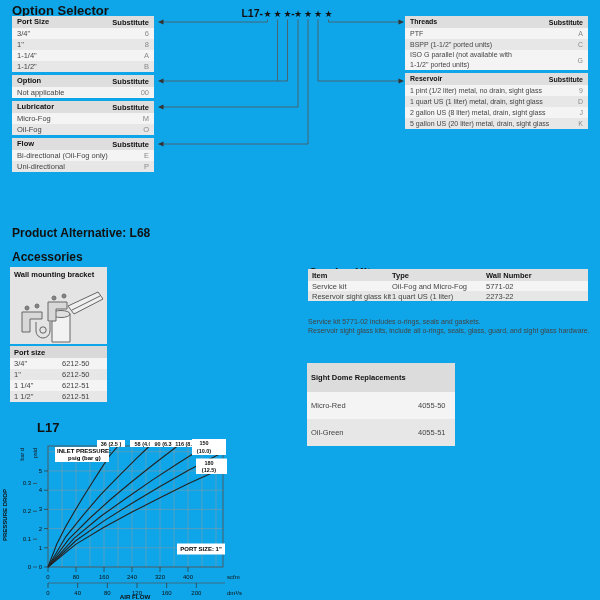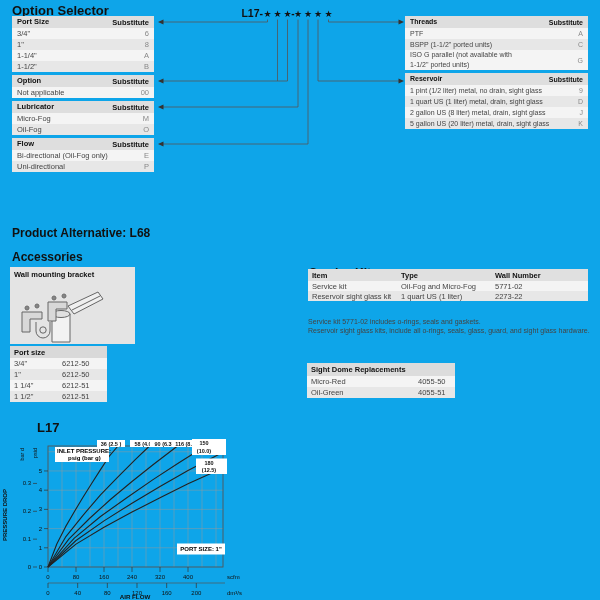--- a/index.html
+++ b/index.html
@@ -15,35 +15,35 @@
         padding:0 5px;min-height:11px;font-size:7.5px;color:#444;}
   #right-tables .orow{font-size:7px;}
   .orow .lbl{white-space:pre-line;line-height:10px;}
   .orow .sub{color:#888;margin-left:4px;}
   .ohead{min-height:12px;background:#dedede;font-weight:bold;color:#111;}
   .ohead .sub{color:#111;font-weight:bold;}
   .r-light{background:#f4f4f4;} .r-dark{background:#e7e7e7;}
   
   #selector-diagram{position:absolute;left:150px;top:0;}
   
-  #acc-box{position:absolute;left:10px;top:267px;width:97px;height:77px;background:#e4e4e4;padding-left:28px;}
+  #acc-box{position:absolute;left:10px;top:267px;width:97px;height:77px;background:#e4e4e4;}
   #acc-box .box-title{position:absolute;left:4px;top:3px;font-size:7.5px;font-weight:bold;color:#111;}
   #acc-box svg{position:absolute;left:0;bottom:0;}
   #acc-table{position:absolute;left:10px;top:346px;width:97px;}
   .prow{display:flex;align-items:center;min-height:11px;font-size:7.5px;color:#444;padding:0 4px;}
   .prow .c1{width:48px;} 
   .phead{min-height:12px;background:#d9d9d9;font-weight:bold;color:#111;}
   
   #sk-table{position:absolute;left:308px;top:269px;width:280px;}
   .skrow{display:flex;align-items:center;min-height:10px;font-size:7.5px;color:#444;padding:0 4px;}
-  .skrow .c1{width:89px;} .skrow .c2{width:94px;}
+  .skrow .c1{width:80px;} .skrow .c2{width:94px;}
   .skhead{min-height:12px;background:#e0e0e0;font-weight:bold;color:#111;}
   #sk-notes{position:absolute;left:308px;top:317px;font-size:7px;line-height:9px;color:#444;}
   #sd-table{position:absolute;left:307px;top:363px;width:148px;}
-  .sdrow{display:flex;align-items:center;min-height:11px;font-size:7.5px;color:#444;padding:0 4px;}
+  .sdrow{display:flex;align-items:center;min-height:11px;font-size:7.5px;color:#444;padding:8px 4px;}
   .sdrow .c1{width:107px;}
   .sdhead{min-height:13px;background:#dcdcdc;font-weight:bold;color:#111;}
   #flow-chart{position:absolute;left:0;top:438px;}
   svg text{font-family:"Liberation Sans","DejaVu Sans",sans-serif;}
 </style>
 </head>
 <body>
 
 <div id="page">
 

